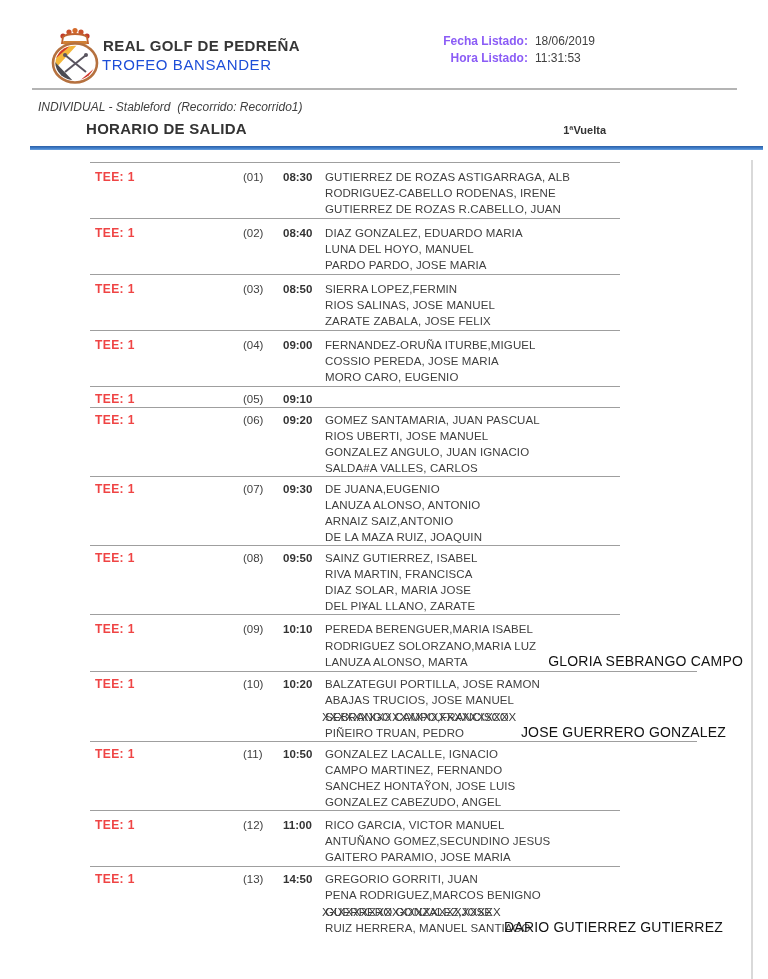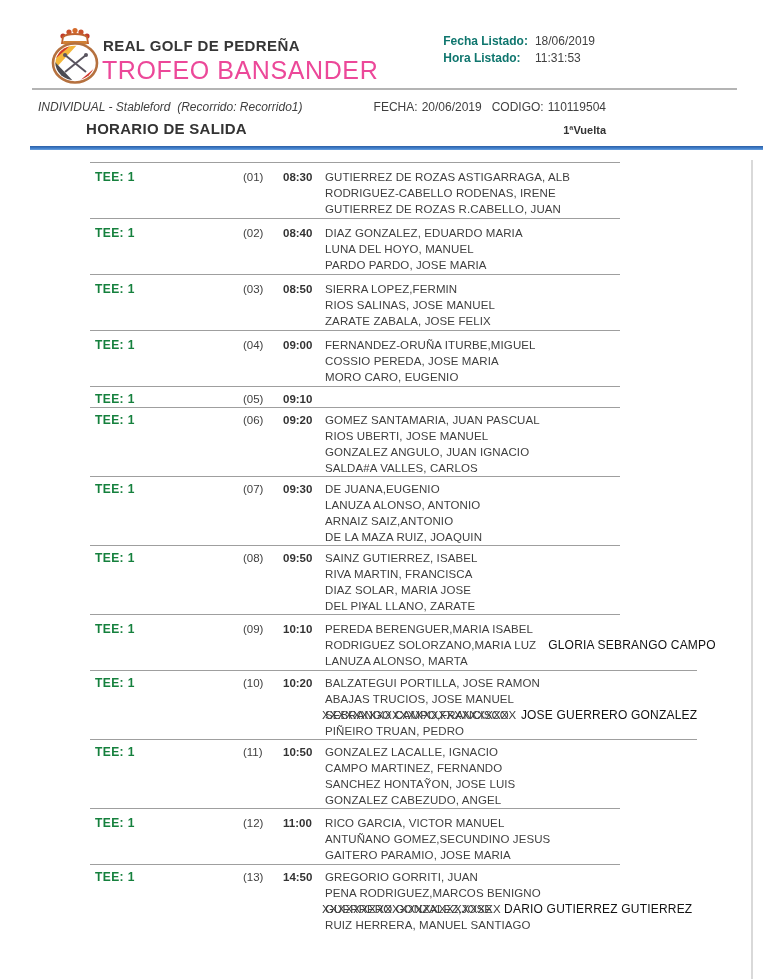--- a/index.html
+++ b/index.html
@@ -15,28 +15,28 @@
 
   
   .hdr { position:relative; height:162px; }
   .logo { position:absolute; left:44px; top:26px; width:62px; height:58px; }
   .club-name {
     position:absolute; left:103px; top:37px;
     font-size:15px; font-weight:bold; color:#363636; letter-spacing:.4px;
   }
   .event-name {
     position:absolute; left:102px; top:56px;
-    font-size:25px; font-weight:400; color:#ec4899; letter-spacing:.6px;
+    font-size:15px; font-weight:400; color:#1d4ed8; letter-spacing:.6px;
   }
   .listado {
     position:absolute; right:41px; top:34px;
     display:grid; grid-template-columns:auto auto; column-gap:7px; row-gap:2px;
     font-size:12px; line-height:15px;
   }
-  .listado .lbl { font-weight:bold; text-align:left; color:#0f766e; }
+  .listado .lbl { font-weight:bold; text-align:right; color:#8b5cf6; }
   .listado .val { color:#3f3f3f; }
 
   .rule-gray {
     position:absolute; left:32px; top:88px; width:705px; height:2px;
     background:#b4b4b4;
   }
   .subhdr {
     position:absolute; left:38px; right:30px; top:100px;
     display:flex; justify-content:space-between;
     font-size:12px; color:#3f3f3f;
@@ -59,32 +59,32 @@
   
   .schedule { margin-left:90px; width:678px; }
   .sep { height:1px; width:530px; background:#9f9f9f; }
   .sep.ext { width:607px; }
   .grid {
     display:grid; grid-template-columns:148px 40px 42px auto;
     padding-left:5px; align-items:start;
   }
   .g3 .grid { padding-top:6px; padding-bottom:1px; }
   .g4 .grid { padding-top:4px; padding-bottom:0; }
-  .tee { font-weight:bold; font-size:12px; line-height:16px; color:#15803d; letter-spacing:.4px; }
+  .tee { font-weight:bold; font-size:12px; line-height:16px; color:#ef4444; letter-spacing:.4px; }
   .num { font-size:11.5px; line-height:16px; color:#3f3f3f; }
   .time { font-size:11.5px; line-height:16px; font-weight:bold; color:#333; }
   .pline { font-size:11.5px; line-height:16px; white-space:nowrap; letter-spacing:.1px; }
   .struck { position:relative; display:inline-block; }
   .struck .xover {
     position:absolute; left:-3px; top:0; white-space:nowrap;
     letter-spacing:.1px; color:#3a3a3a;
   }
   .annotation {
-    font-size:12px; color:#121212; margin-left:12px;
-    position:relative; top:0; letter-spacing:.2px;
+    font-size:14px; color:#121212; margin-left:12px;
+    position:relative; top:16px; letter-spacing:.2px;
   }
   
   .vline {
     position:absolute; left:751px; top:160px; width:2px; height:819px;
     background:#d9d9d9;
   }
 </style>
 </head>
 <body>
 
@@ -124,23 +124,20 @@
       <span class="lbl">Fecha Listado:</span>
       <span class="val">18/06/2019</span>
       <span class="lbl">Hora Listado:</span>
       <span class="val">11:31:53</span>
     </div>
 
     <div class="rule-gray"></div>
 
     <div class="subhdr">
       <span class="cat">INDIVIDUAL - Stableford  (Recorrido: Recorrido1)</span>
-      <span class="fc">
-        <span class="lbl">FECHA:</span><span>20/06/2019</span><span class="lbl">CODIGO:</span><span>110119504</span>
-      </span>
     </div>
 
     <div class="title-row">
       <span class="doc-title">HORARIO DE SALIDA</span>
       <span class="round">1ªVuelta</span>
     </div>
 
     <div class="rule-blue"></div>
   </div>
 

